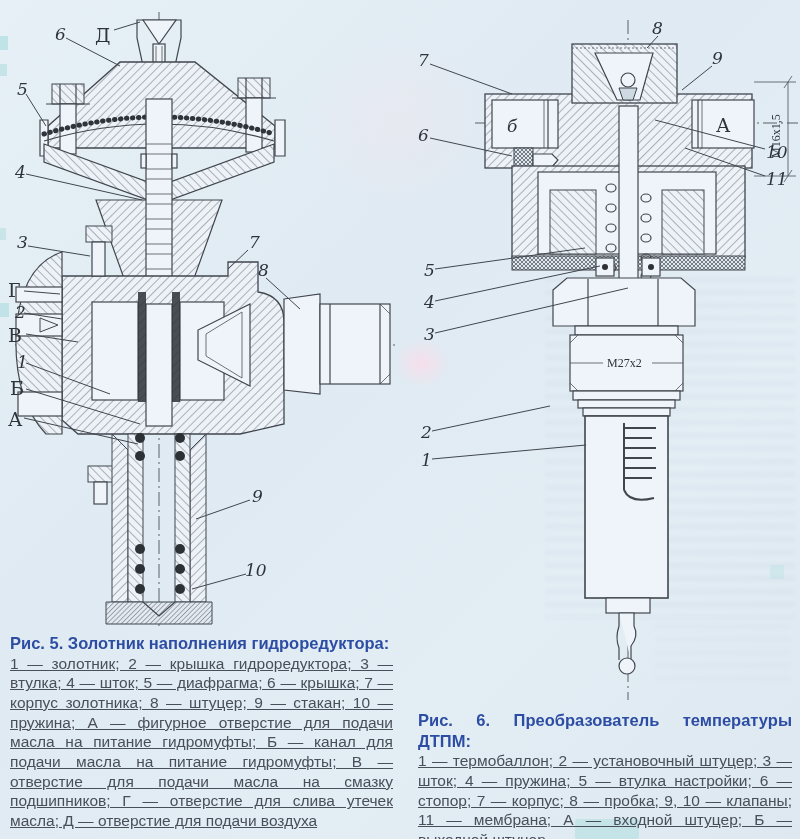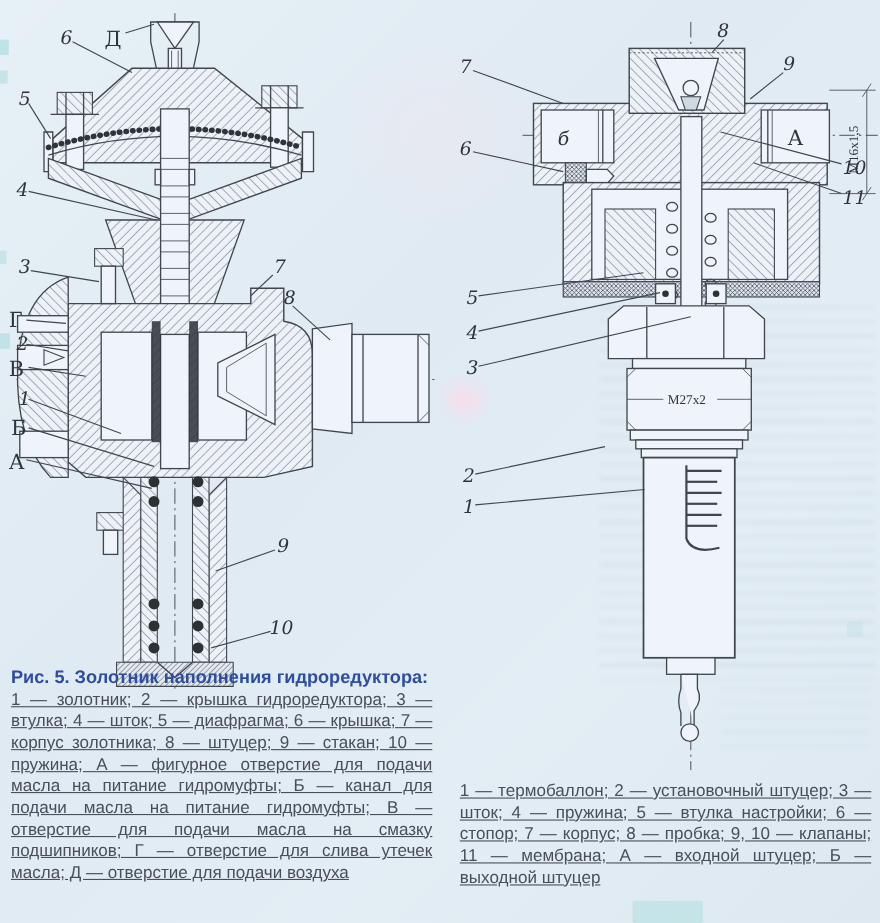--- a/index.html
+++ b/index.html
@@ -359,22 +359,23 @@
       <text class="callout" x="24" y="268">5</text>
       <text class="callout" x="24" y="300">4</text>
       <text class="callout" x="24" y="332">3</text>
       <text class="callout" x="21" y="430">2</text>
       <text class="callout" x="21" y="458">1</text>
       <text class="callout" x="107" y="124" font-size="15">б</text>
       <text class="calloutCyr" x="316" y="124" font-size="15">А</text>
     </g>
   </svg>
 
-  <div class="caption" style="left:10px;top:606px;width:383px;">
+  <div class="caption" style="left:10px;top:633px;width:383px;">
     <div class="cap-title">Рис. 5. Золотник наполнения гидроредуктора:</div>
     <div class="cap-body">1 — золотник; 2 — крышка гидроредуктора; 3 — втулка; 4 — шток; 5 — диафрагма; 6 — крышка; 7 — корпус золотника; 8 — штуцер; 9 — стакан; 10 — пружина; А — фигурное отверстие для подачи масла на питание гидромуфты; Б — канал для подачи масла на питание гидромуфты; В — отверстие для подачи масла на смазку подшипников; Г — отверстие для слива утечек масла; Д — отверстие для подачи воздуха</div>
   </div>
 
   <div class="caption" style="left:418px;top:710px;width:374px;">
+    <div class="cap-title">Рис. 6. Преобразователь температуры ДТПМ:</div>
     <div class="cap-body">1 — термобаллон; 2 — установочный штуцер; 3 — шток; 4 — пружина; 5 — втулка настройки; 6 — стопор; 7 — корпус; 8 — пробка; 9, 10 — клапаны; 11 — мембрана; А — входной штуцер; Б — выходной штуцер</div>
   </div>
 
 </div>
 
 </body></html>

